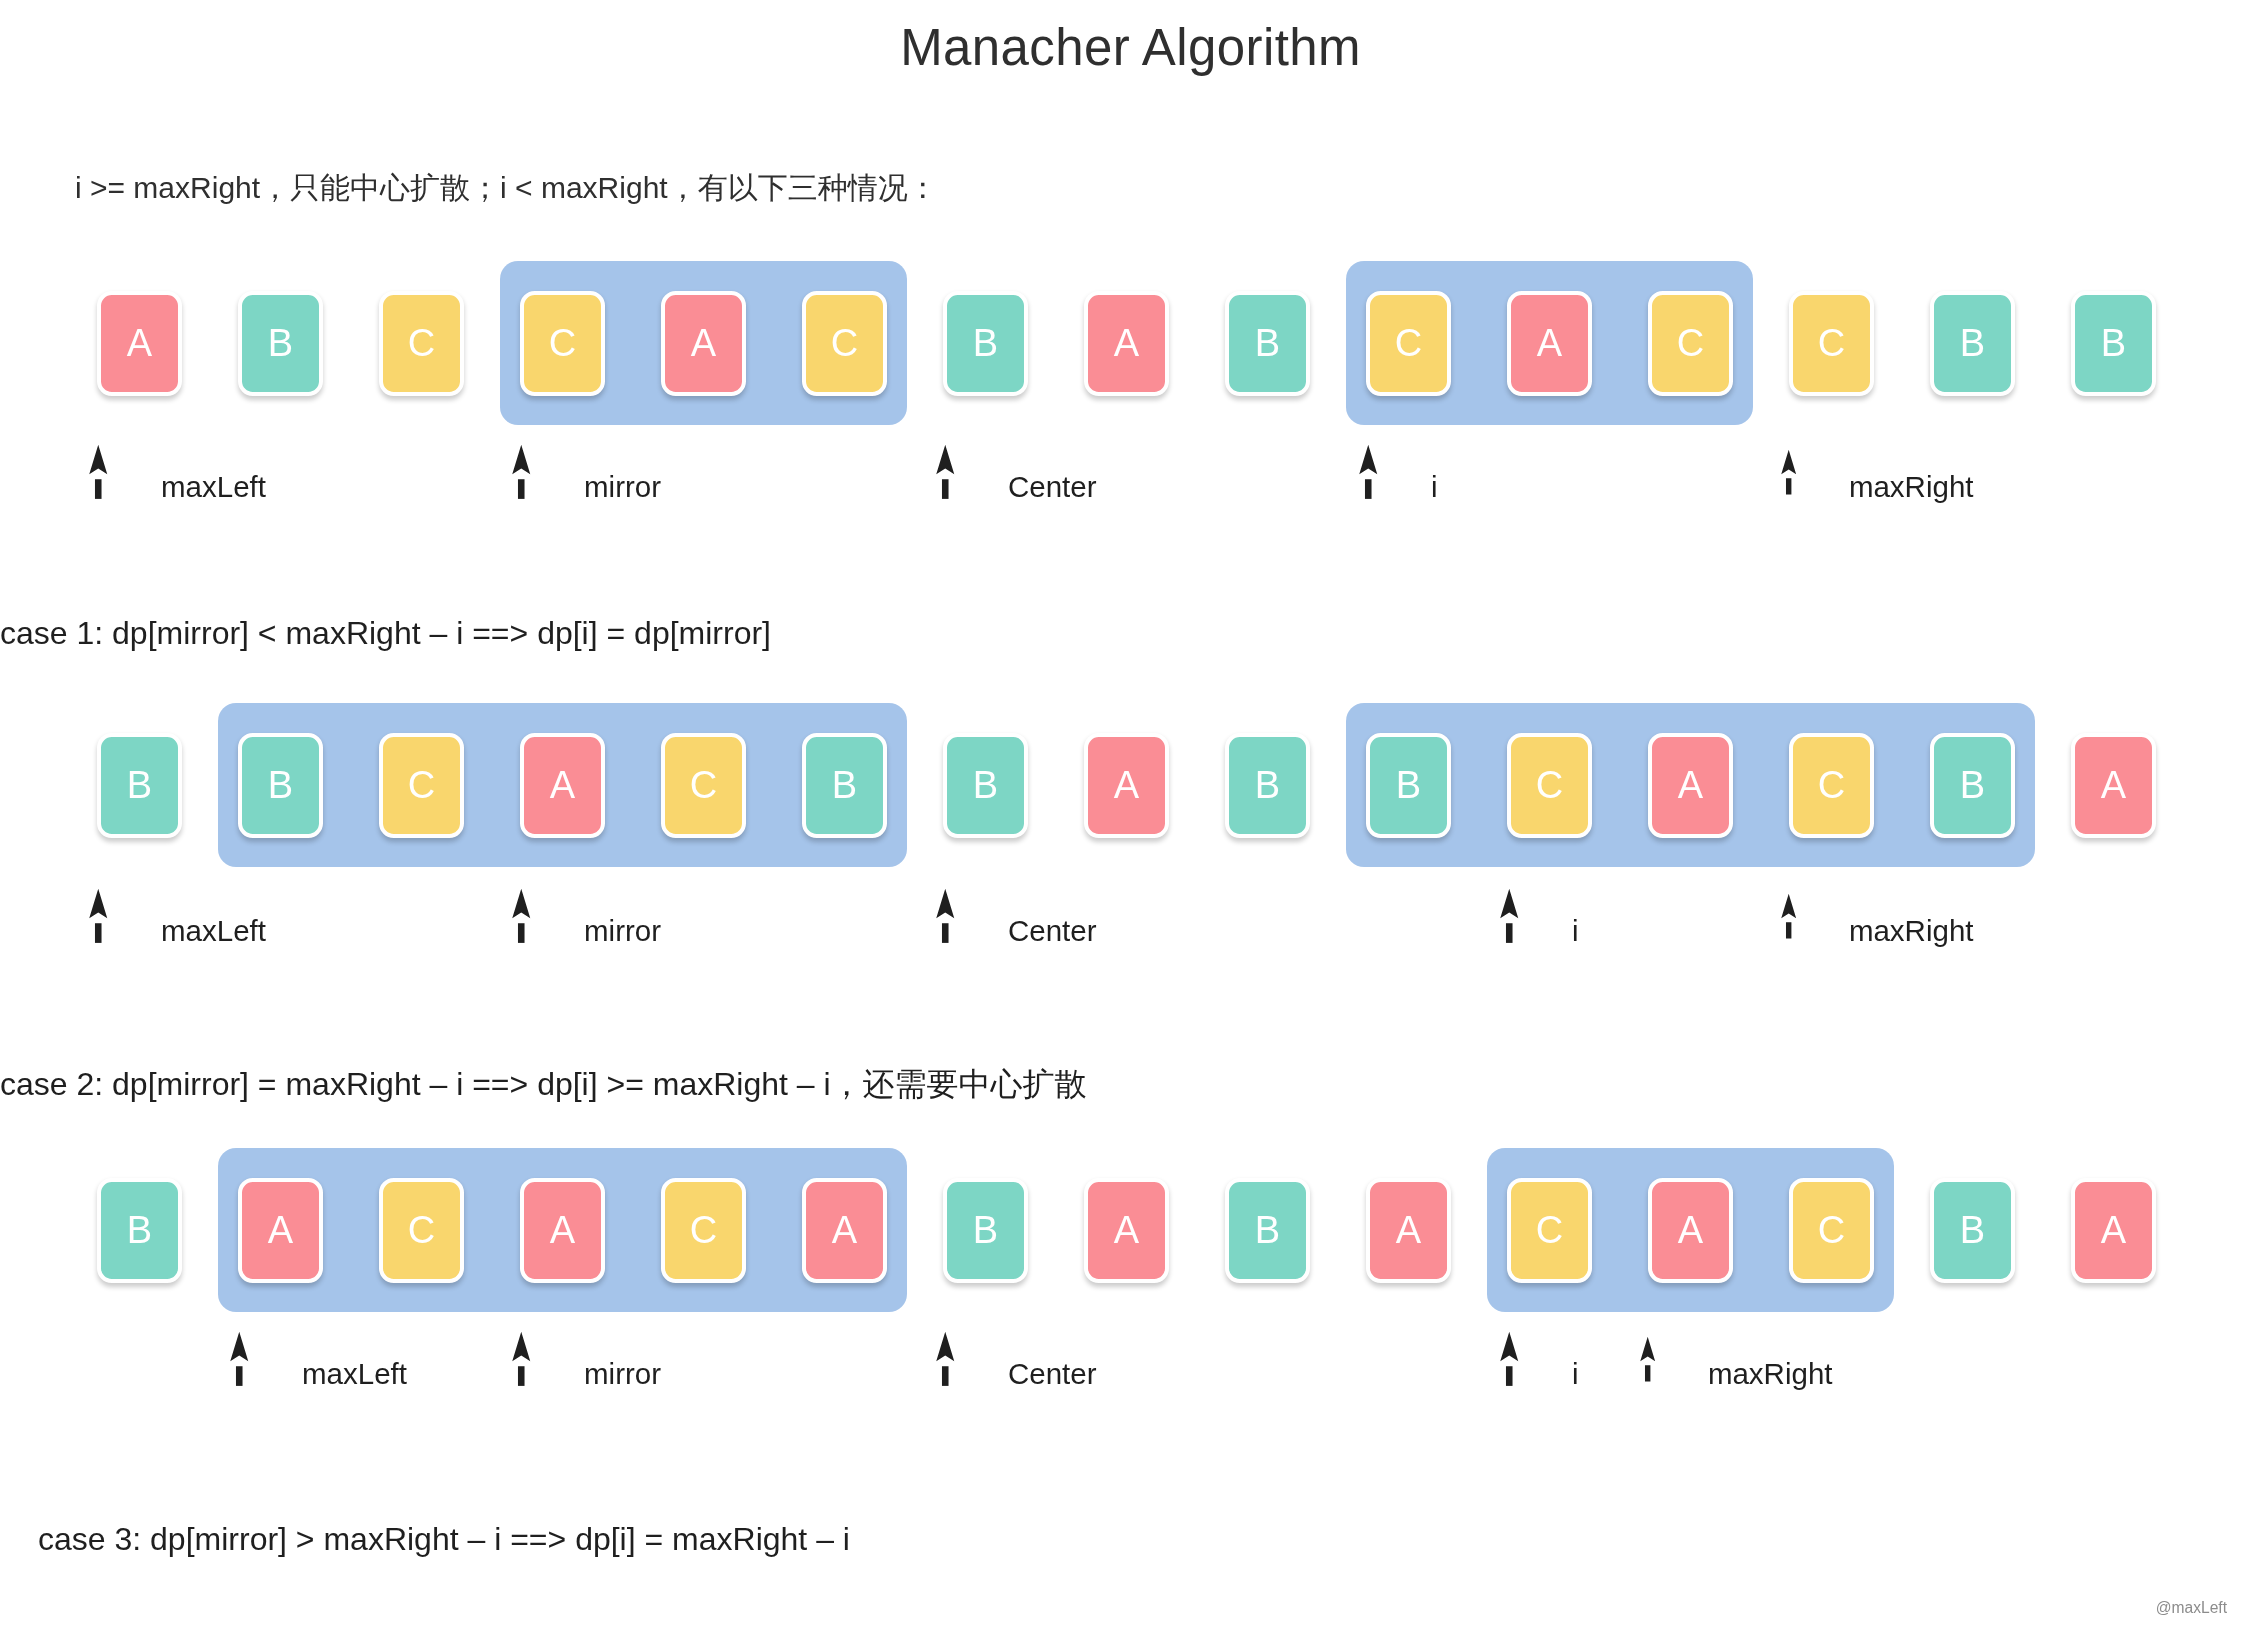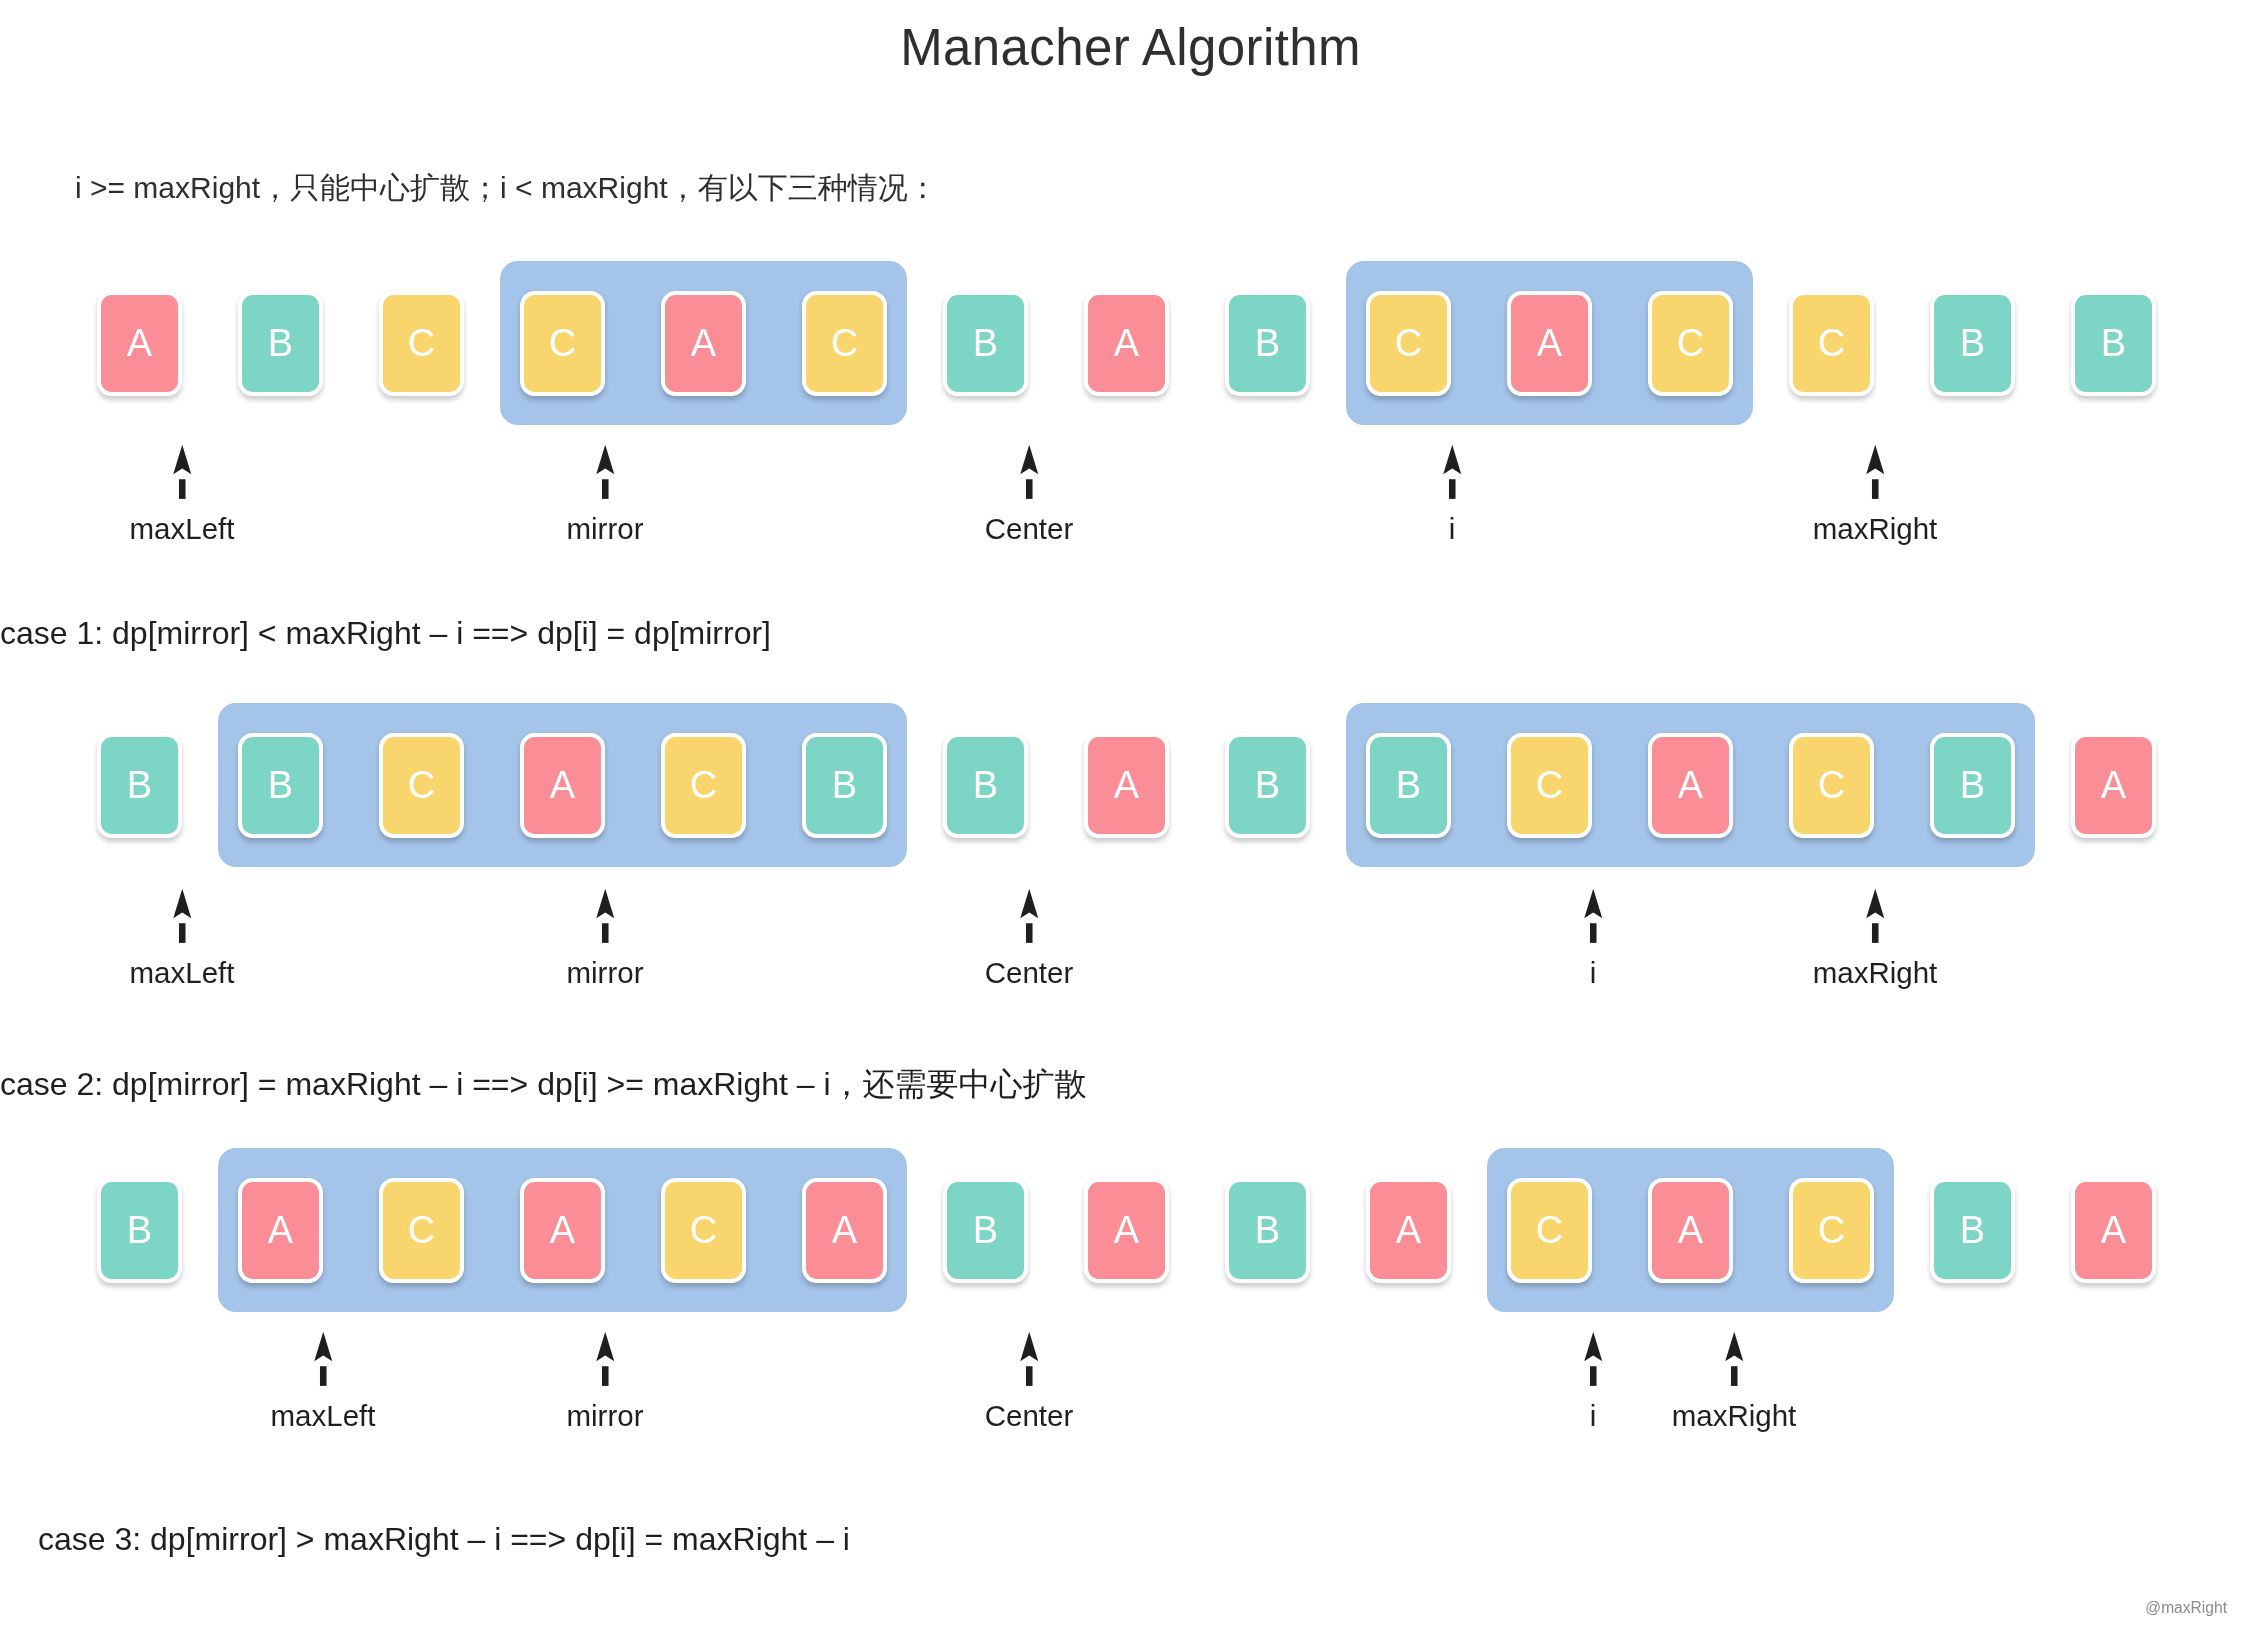--- a/index.html
+++ b/index.html
@@ -79,24 +79,25 @@
   }
   .cell.A { background: #fa8d95; }
   .cell.B { background: #7dd6c5; }
   .cell.C { background: #f9d66d; }
 
   
   .marker {
     position: absolute;
     transform: translateX(-50%);
     display: flex;
-    flex-direction: column;
-    align-items: center;
+    flex-direction: row;
+    align-items: flex-end;
     width: 197px;
     margin-left: -98px;
+    gap: 48px;
   }
   .arrow-svg { display: block; }
   .marker-label {
     font-size: 29.5px;
     color: #1f1f1f;
     margin-top: 8.2px;
     white-space: nowrap;
     text-align: center;
   }
 
@@ -293,14 +294,14 @@
     <div class="marker" style="top: 1330px; left: 1832px; position: absolute;">
       <svg class="arrow-svg" width="29.5" height="61" viewBox="0 0 36 74">
         <rect x="14" y="44" width="8" height="24" fill="#1f1f1f"></rect>
         <path d="M18 2 L29 38 L18 31 L7 38 Z" fill="#1f1f1f"></path>
       </svg>
       <div class="marker-label">maxRight</div>
     </div>
     <div class="caption" style="top: 1521px; padding-left: 38px;">case 3:  dp[mirror] &gt; maxRight – i  ==&gt; dp[i] = maxRight – i</div>
   </div>
 
-<div class="watermark">@maxRight</div>
+<div class="watermark">@maxLeft</div>
 
 
 </body></html>

